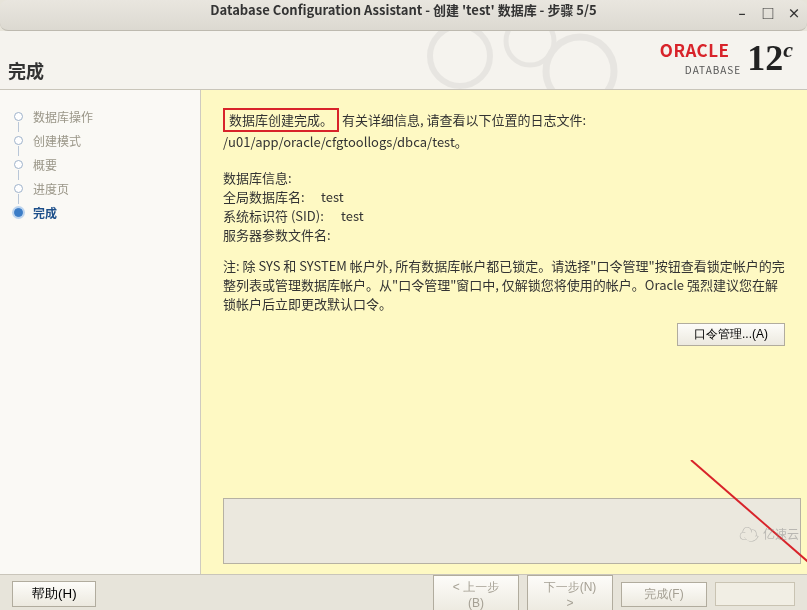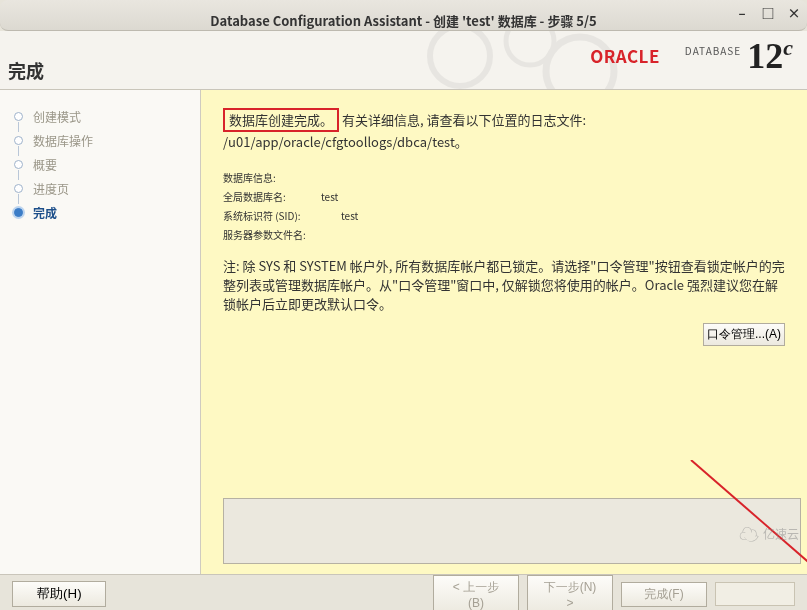--- a/index.html
+++ b/index.html
@@ -1,54 +1,54 @@
 <!DOCTYPE html>
 <html><head>
 <meta charset="utf-8">
 <style>
   html, body { margin: 0; padding: 0; width: 807px; height: 610px; font-family: "Noto Sans CJK SC", "Microsoft YaHei", Arial, sans-serif; font-size: 12px; color: #333; background: #e7e4da; overflow: hidden; }
-  .titlebar { height: 30px; background: linear-gradient(#e9e6df,#dcd9d1); border-bottom: 1px solid #bdb9af; display: flex; align-items: flex-end; position: relative; border-radius: 8px; }
+  .titlebar { height: 30px; background: linear-gradient(#e9e6df,#dcd9d1); border-bottom: 1px solid #bdb9af; display: flex; align-items: flex-start; position: relative; border-radius: 8px; }
   .titlebar .title { flex: 1; text-align: center; font-weight: bold; font-size: 13px; color: #333; }
   .titlebar .btns { position: absolute; right: 6px; top: 6px; display: flex; gap: 12px; }
   .titlebar .btns span { width: 14px; height: 14px; display: inline-block; text-align: center; line-height: 14px; color: #333; font-weight: bold; font-size: 13px; }
   .header { height: 58px; background: #f5f3ee; border-bottom: 1px solid #c9c5ba; position: relative; overflow: hidden; }
   .header .htitle { position: absolute; left: 8px; top: 26px; font-size: 18px; font-weight: bold; color: #333; }
   .header .logowrap { position: absolute; right: 14px; top: 6px; display:flex; align-items:center; gap:6px;}
-  .oraclebox { display:flex; flex-direction:row; align-items:flex-start; }
+  .oraclebox { display:flex; flex-direction:column; align-items:flex-start; }
   .oraclebox .oracle { color:#d8232a; font-weight:bold; font-size:17px; letter-spacing:0.5px;}
   .oraclebox .db { font-size:10px; color:#555; letter-spacing:1px;margin-left:25px; }
   .v12 { font-family: Georgia, serif; font-weight:bold; font-size:36px; color:#222; line-height:1; }
   .v12 .c { font-size:22px; font-style:italic; vertical-align: super; }
   .body { display: flex; height: 484px; }
   .sidebar { width: 200px; background: #faf9f5; border-right: 1px solid #cfcbc0; padding-top: 14px; }
   .step { display: flex; align-items: center; height: 24px; padding-left: 14px; position: relative; font-size: 12px; }
   .step .dot { width: 7px; height: 7px; border: 1px solid #6f8eb0; border-radius: 50%; background: #fff; margin-right: 10px; }
   .step .line { position:absolute; left:18px; top:18px; width:1px; height:10px; background:#b9c7d8;}
   .step.done .dot { background:#fff; border-color:#9fb3cb; }
   .step.done .label { color:#9a9688; }
   .step.current .dot { background:#3b7dc7; border-color:#3b7dc7; box-shadow:0 0 0 2px #bcd4ee;}
   .step.current .label { color:#1d4f8a; font-weight:bold; }
   .main { flex: 1; background: #fef9c3; padding: 18px 20px 10px 22px; position: relative; display:flex; flex-direction:column; overflow:hidden;}
   .msg { font-size: 13px; line-height: 20px; color: #333; }
   .highlight { border: 2px solid #d8232a; padding: 0 4px; display: inline-block; }
-  .info { margin-top: 16px; font-size: 10px; line-height: 19px; }
+  .info { margin-top: 16px; font-size: 13px; line-height: 19px; }
   .info-row { display:flex; }
   .info-row .k { width: 98px; }
   .info-row.long .k { width: 110px; }
   .info-row .v { }
   .full { width: 560px; }
   .note { margin-top: 12px; font-size: 13px; line-height: 19px; width: 562px;}
   .pwd-btn-row { margin-top: 10px; text-align: right; width: 562px;}
-  .pwd-btn { background: linear-gradient(#fdfcf9,#ece9df); border: 1px solid #b1ac9e; padding: 2px 3px; font-size: 12px; }
+  .pwd-btn { background: linear-gradient(#fdfcf9,#ece9df); border: 1px solid #b1ac9e; padding: 2px 16px; font-size: 12px; }
   .empty-box { margin-top: auto; width: 576px; height: 64px; border: 1px solid #b6b1a3; background: #ebe8de; }
   .footer { height: 38px; background: #e7e4da; border-top: 1px solid #c9c5ba; display: flex; align-items: center; padding: 0 12px; }
   .footer .spacer { flex:1; }
   .nav-btn { background: linear-gradient(#fdfcf9,#ece9df); border: 1px solid #b1ac9e; padding: 3px 12px; width: 86px; font-size: 12px; text-align:center; margin-left:8px; color:#333;}
   .nav-btn.disabled { color:#a5a094; }
-  .help-btn { width:94px; background: linear-gradient(#fdfcf9,#ece9df); border: 1px solid #b1ac9e; padding: 3px 0; text-align:center;}
+  .help-btn { width:84px; background: linear-gradient(#fdfcf9,#ece9df); border: 1px solid #b1ac9e; padding: 3px 0; text-align:center;}
   .close-btn { width: 80px; height: 24px; border: 1px solid #c9c3b2; background: #f1eee4; margin-left:8px; }
   .gear-svg { position:absolute; opacity:0.12; }
   .watermark { position:absolute; right:8px; bottom:26px; opacity:0.5; display:flex; align-items:center; gap:4px; color:#888;}
   .watermark .icon { font-size:20px; }
 </style>
 </head>
 <body>
 
 <div class="titlebar">
   <span class="title">Database Configuration Assistant - 创建 'test' 数据库 - 步骤 5/5</span>
@@ -73,26 +73,26 @@
     </div>
     <span class="v12"><span>12</span><span class="c">c</span></span>
   </div>
 </div>
 
 <div class="body">
   <div class="sidebar">
     <div class="step done">
         <span class="dot"></span>
         <span class="line"></span>
-        <span class="label">创建模式</span>
+        <span class="label">数据库操作</span>
       </div>
     <div class="step done">
         <span class="dot"></span>
         <span class="line"></span>
-        <span class="label">数据库操作</span>
+        <span class="label">创建模式</span>
       </div>
     <div class="step done">
         <span class="dot"></span>
         <span class="line"></span>
         <span class="label">概要</span>
       </div>
     <div class="step done">
         <span class="dot"></span>
         <span class="line"></span>
         <span class="label">进度页</span>

